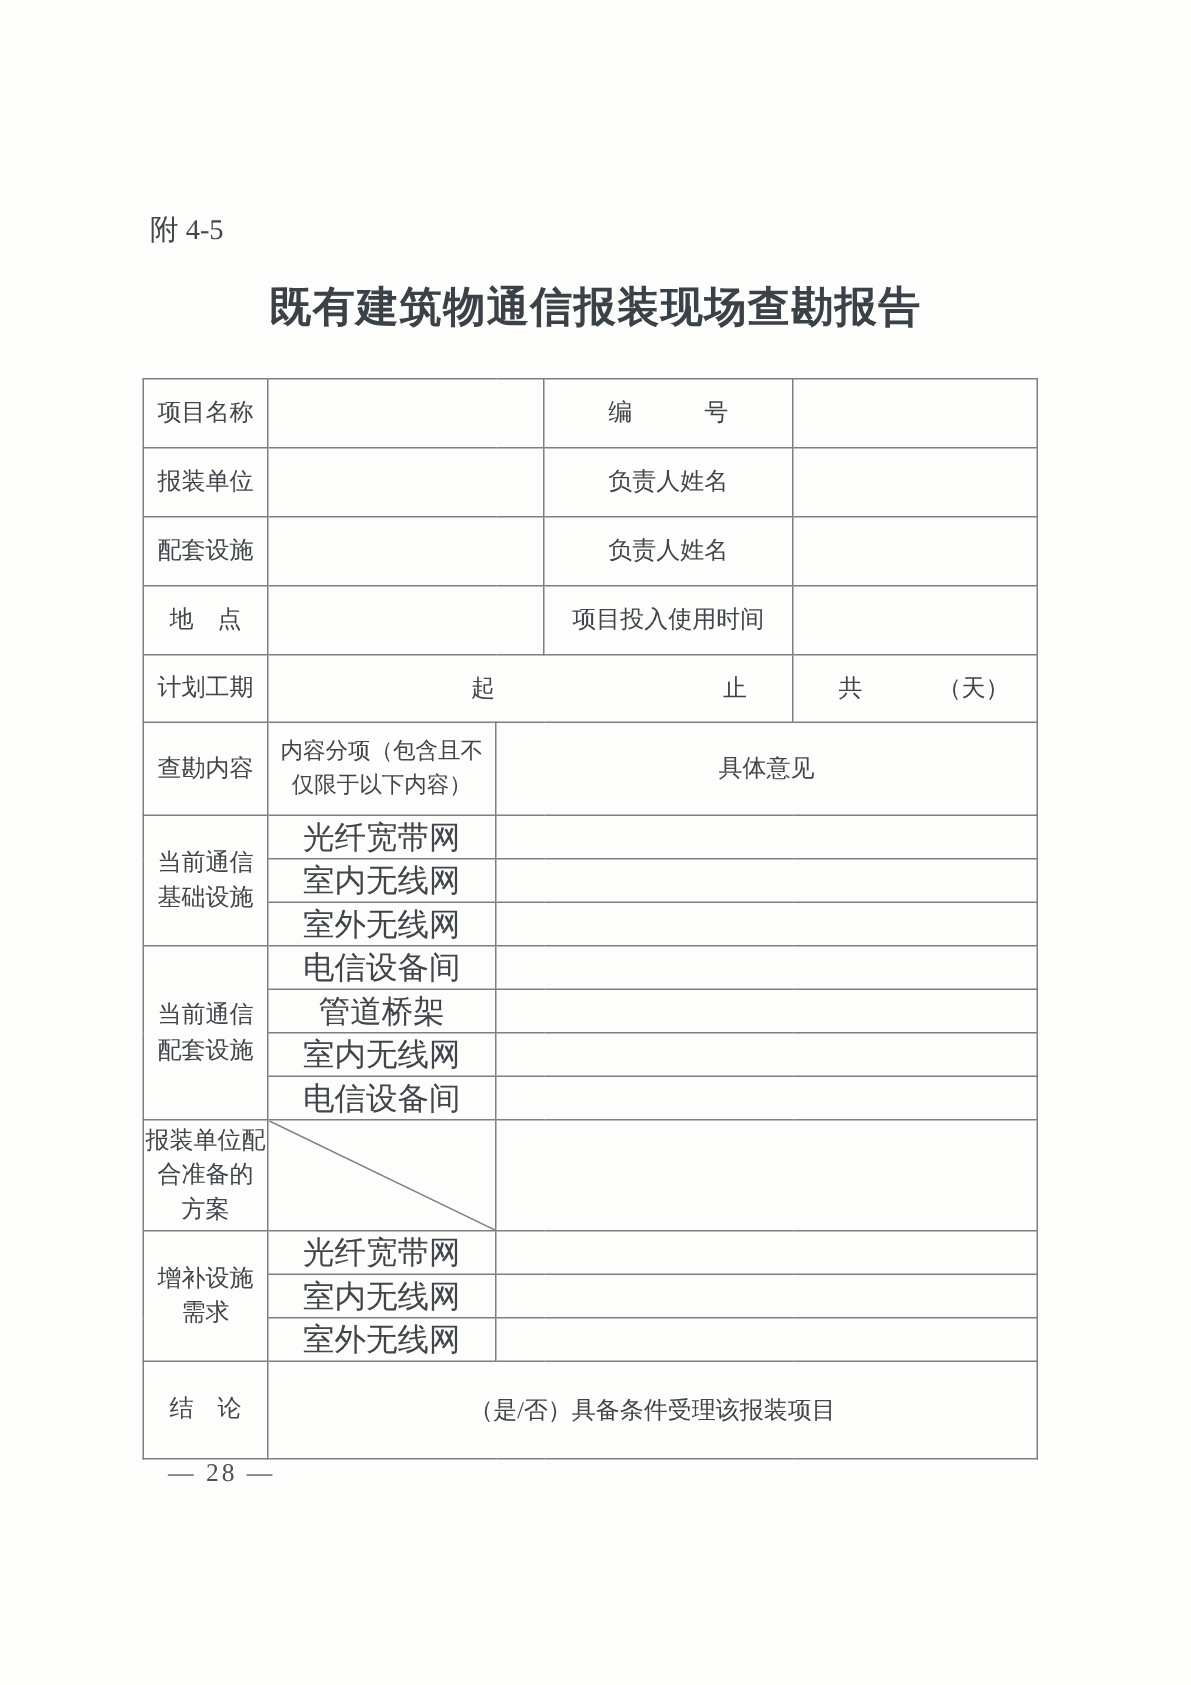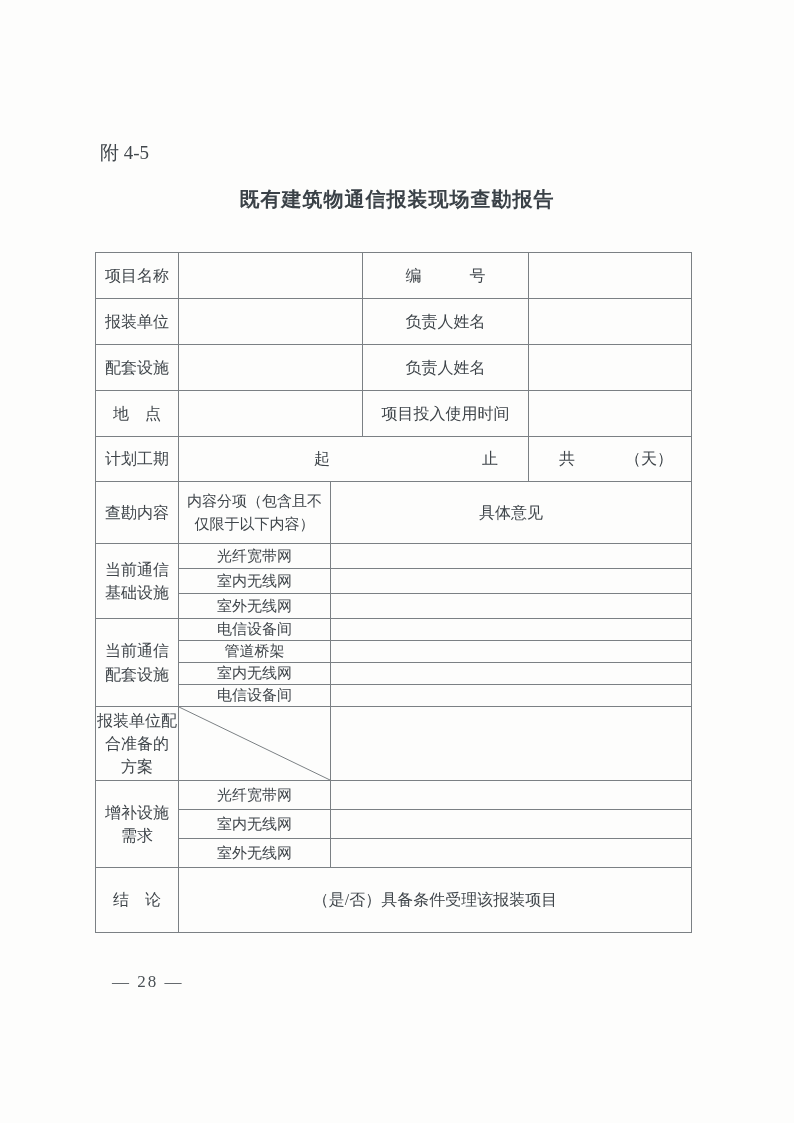--- a/index.html
+++ b/index.html
@@ -14,42 +14,42 @@
   .page { position: absolute; inset: 0; text-decoration: underline; }
 
   .attachment-label {
     position: absolute; left: 100px; top: 140px;
     font-size: 19px; color: #41474c;
   }
   .doc-title {
     position: absolute; left: 0; top: 186px; width: 794px;
     text-align: center;
     font-family: "Liberation Sans", "DejaVu Sans", sans-serif;
-    font-weight: bold; font-size: 20px; letter-spacing: 1px;
+    font-weight: bold; font-size: 28px; letter-spacing: 1px;
     color: #3a4147;
   }
 
   table.survey-form {
     position: absolute; left: 95px; top: 252px;
     width: 596px; border-collapse: collapse; table-layout: fixed;
     font-size: 16px; color: #3f454a;
   }
   table.survey-form td {
     border: 1px solid #7b8084;
     padding: 0; vertical-align: middle;
     overflow: hidden;
     text-align: center;
   }
   .h46 { height: 46px; } .h53 { height: 45px; } .h62 { height: 62px; }
   .h25 { height: 25px; } .h22 { height: 22px; } .h74 { height: 74px; }
   .h29 { height: 29px; } .h65 { height: 65px; }
 
   td.lbl   { text-align: center; line-height: 1.45; }
   td.pre   { white-space: pre-line; }
-  td.item  { padding-left: 8px; font-size: 15px; margin-top: 16px; }
+  td.item  { padding-left: 8px; font-size: 21px; margin-top: 16px; }
   td.note  { padding-left: 7px; font-size: 15px; line-height: 1.5; }
   td.blank { background: transparent; }
 
   td.period-cell .flexwrap {
     display: flex; justify-content: space-between;
     padding: 0 30px 0 135px;
   }
   td.total-cell .flexwrap {
     display: flex; justify-content: space-between;
     padding: 0 18px 0 30px;

